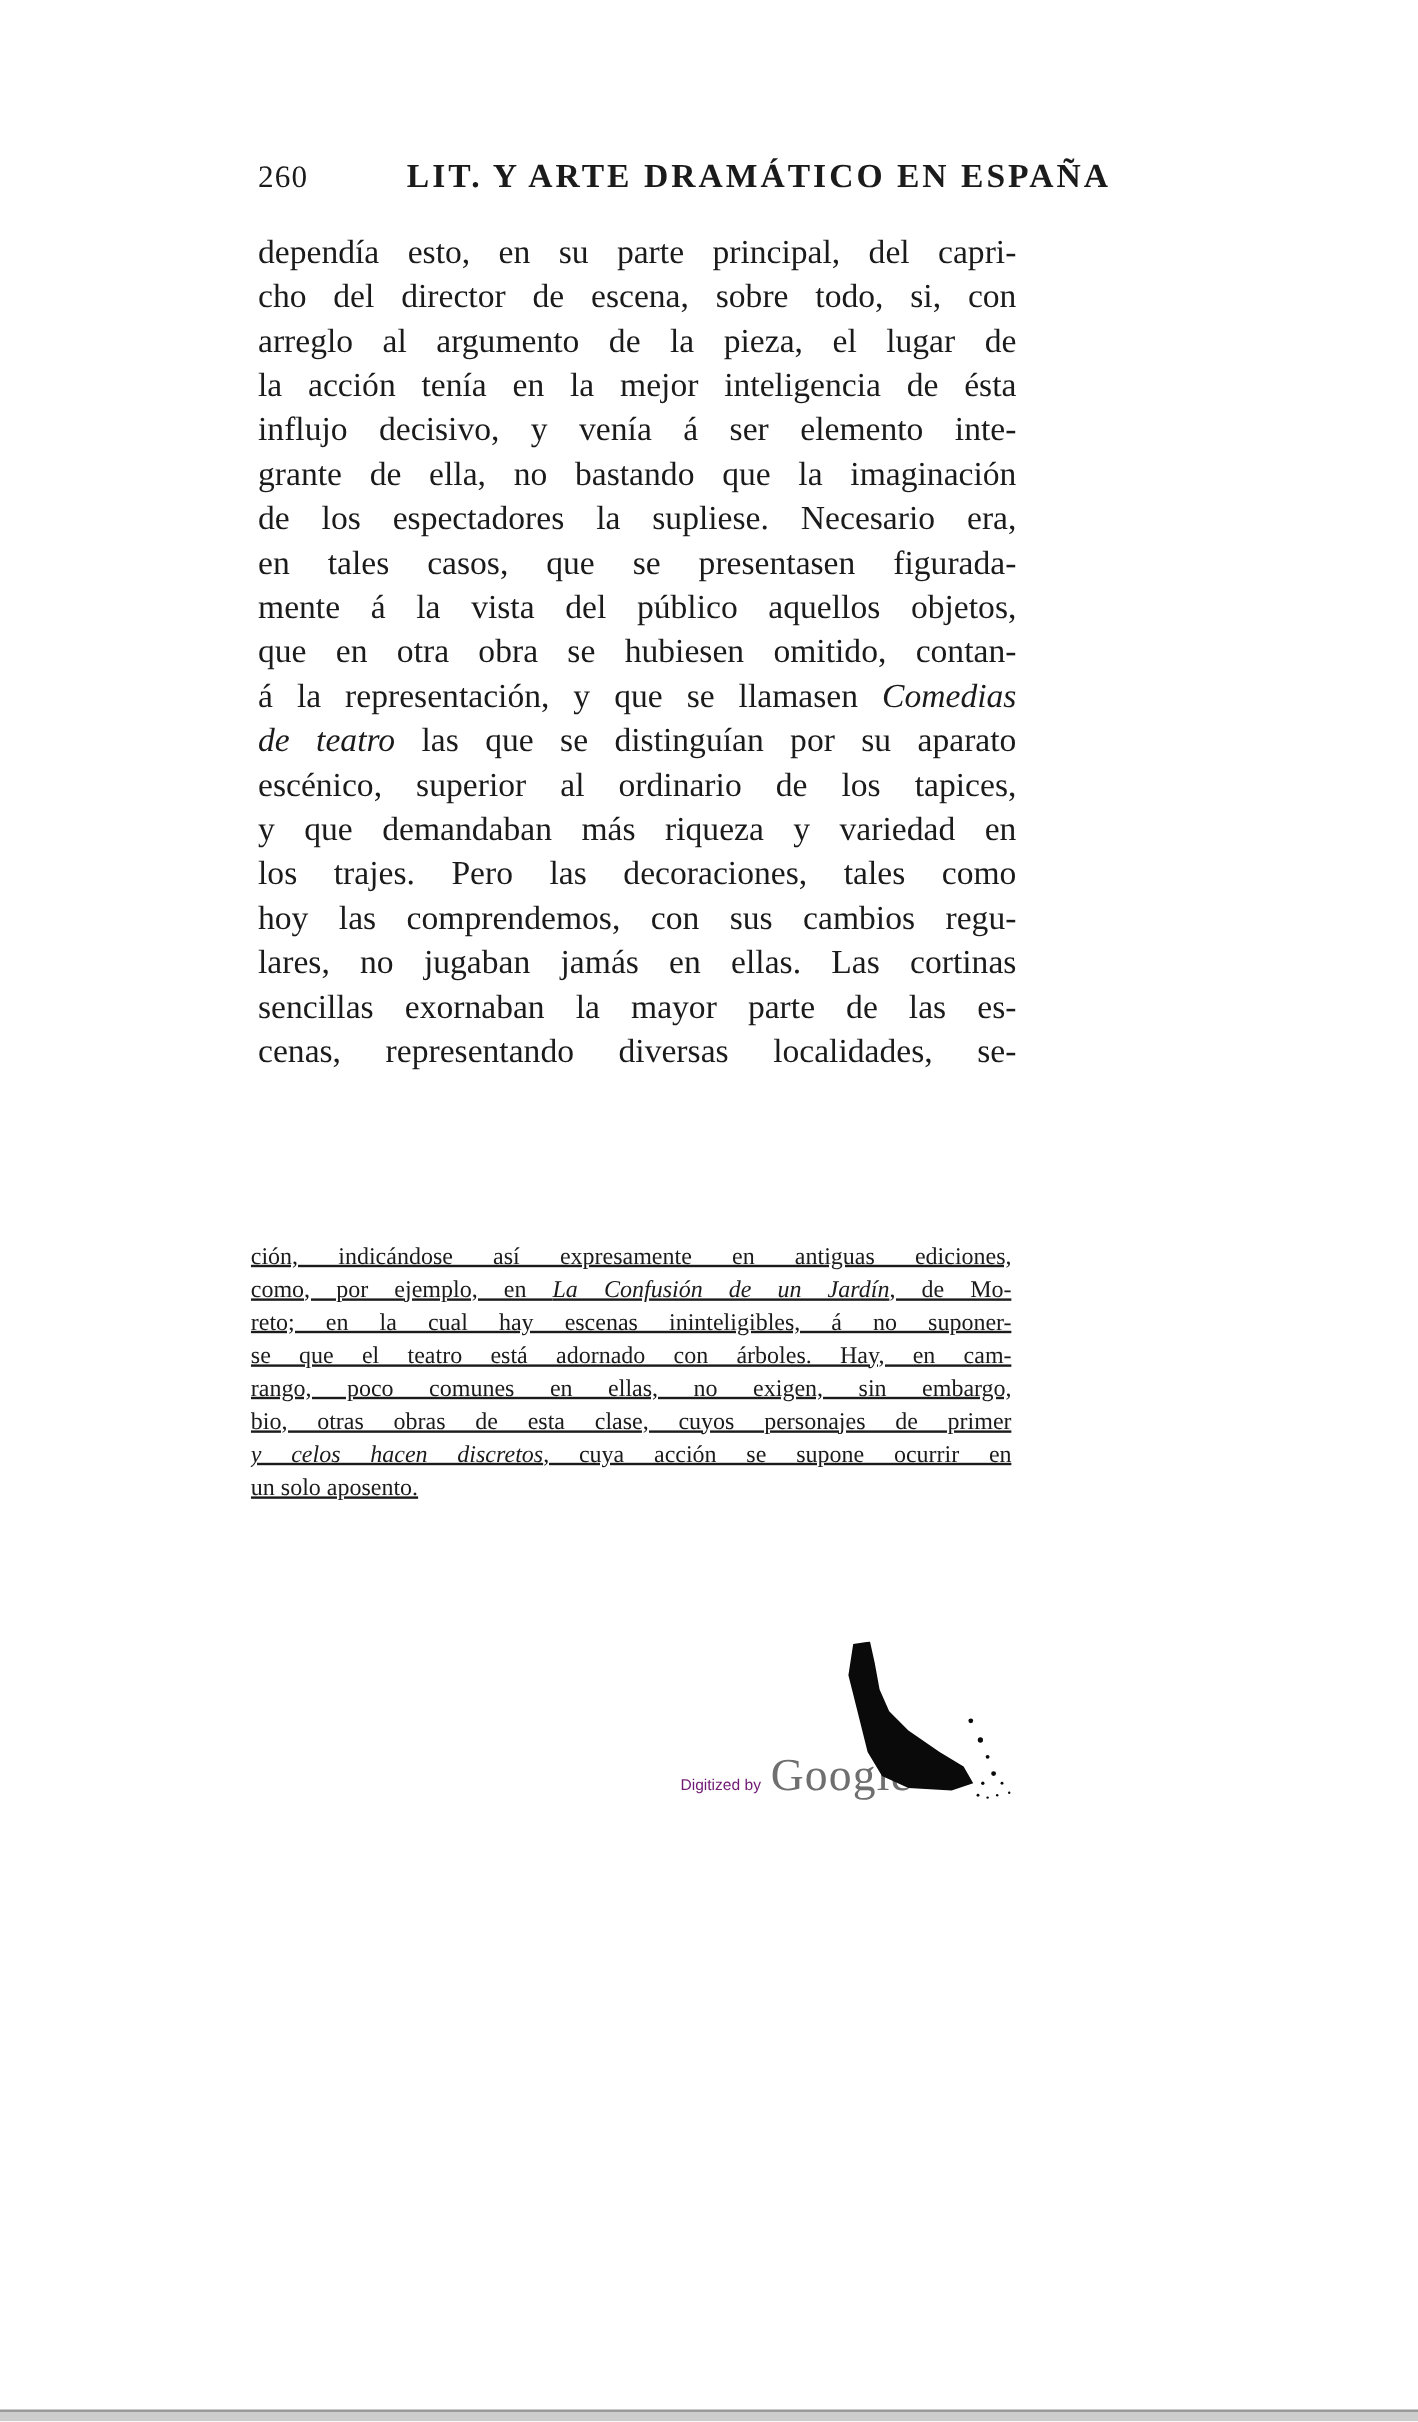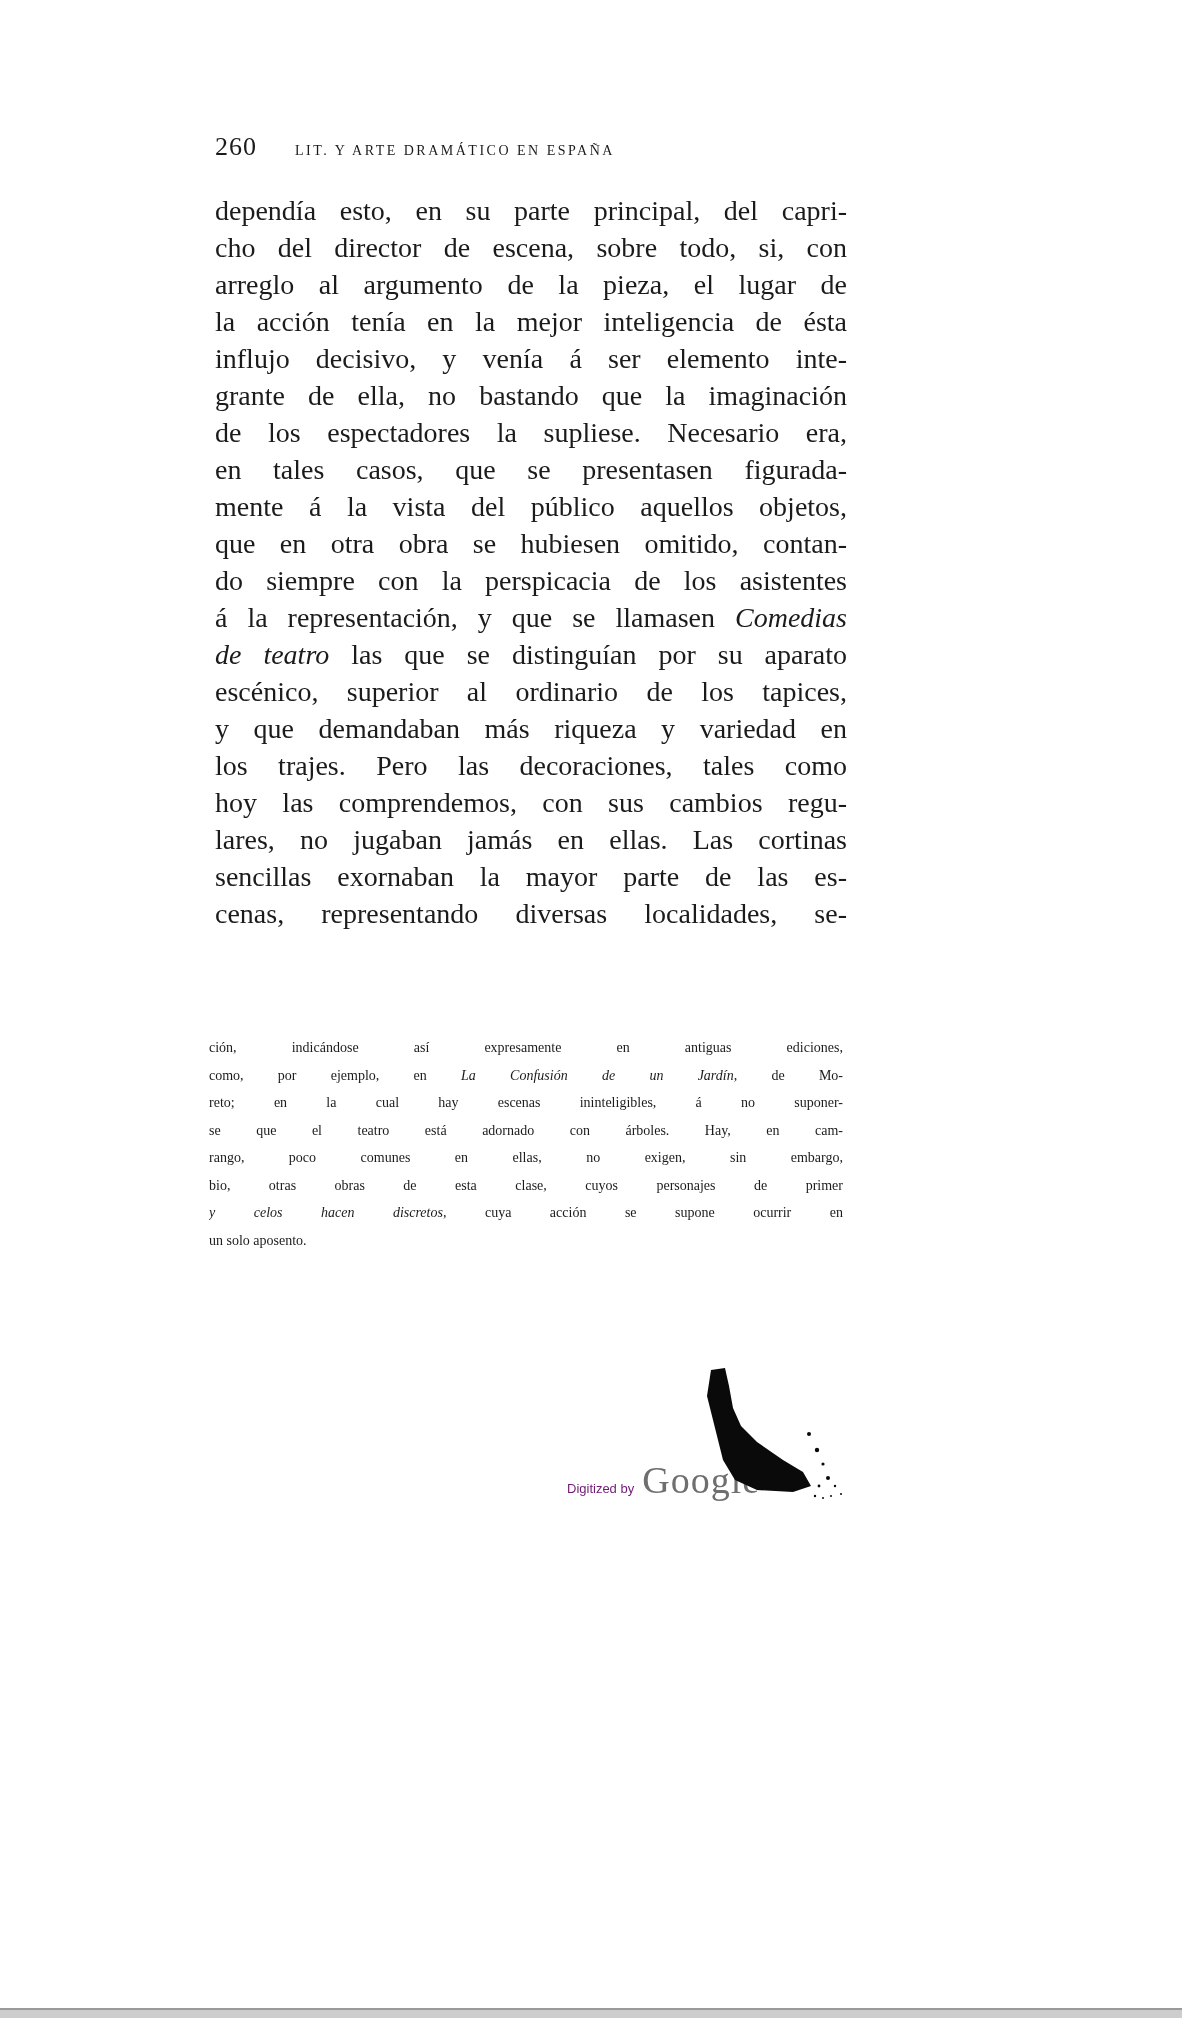--- a/index.html
+++ b/index.html
@@ -25,23 +25,24 @@
     display: flex;
     align-items: baseline;
     gap: 38px;
     white-space: nowrap;
   }
   .pagenum {
     font-size: 26px;
     letter-spacing: 1px;
   }
   .runtitle {
-    font-size: 14px;
-    font-weight: 400;
+    font-size: 28px;
+    font-weight: 700;
     letter-spacing: 2.5px;
+    margin-left: 44px;
   }
   
   .bodytext {
     position: absolute;
     top: 192px;
     left: 215px;
     width: 632px;
     font-size: 28px;
   }
   .bodytext .line {
@@ -49,21 +50,22 @@
     line-height: 37px;
     overflow: hidden;
     text-align: justify;
   }
   
   .footnote {
     position: absolute;
     top: 1034px;
     left: 209px;
     width: 634px;
-    font-size: 14px;
+    font-size: 20px;
+    text-decoration: underline;
   }
   .footnote .line {
     height: 27.5px;
     line-height: 27.5px;
     overflow: hidden;
     text-align: justify;
   }
   .line::after {
     content: "";
     display: inline-block;
@@ -134,21 +136,20 @@
       <div class="line"><span>dependía esto, en su parte principal, del capri-</span></div>
       <div class="line"><span>cho del director de escena, sobre todo, si, con</span></div>
       <div class="line"><span>arreglo al argumento de la pieza, el lugar de</span></div>
       <div class="line"><span>la acción tenía en la mejor inteligencia de ésta</span></div>
       <div class="line"><span>influjo decisivo, y venía á ser elemento inte-</span></div>
       <div class="line"><span>grante de ella, no bastando que la imaginación</span></div>
       <div class="line"><span>de los espectadores la supliese. Necesario era,</span></div>
       <div class="line"><span>en tales casos, que se presentasen figurada-</span></div>
       <div class="line"><span>mente á la vista del público aquellos objetos,</span></div>
       <div class="line"><span>que en otra obra se hubiesen omitido, contan-</span></div>
-      <div class="line"><span>do siempre con la perspicacia de los asistentes</span></div>
       <div class="line"><span>á la representación, y que se llamasen </span><span class="italic">Comedias</span></div>
       <div class="line"><span class="italic">de teatro</span><span> las que se distinguían por su aparato</span></div>
       <div class="line"><span>escénico, superior al ordinario de los tapices,</span></div>
       <div class="line"><span>y que demandaban más riqueza y variedad en</span></div>
       <div class="line"><span>los trajes. Pero las decoraciones, tales como</span></div>
       <div class="line"><span>hoy las comprendemos, con sus cambios regu-</span></div>
       <div class="line"><span>lares, no jugaban jamás en ellas. Las cortinas</span></div>
       <div class="line"><span>sencillas exornaban la mayor parte de las es-</span></div>
       <div class="line"><span>cenas, representando diversas localidades, se-</span></div>
     </div>

